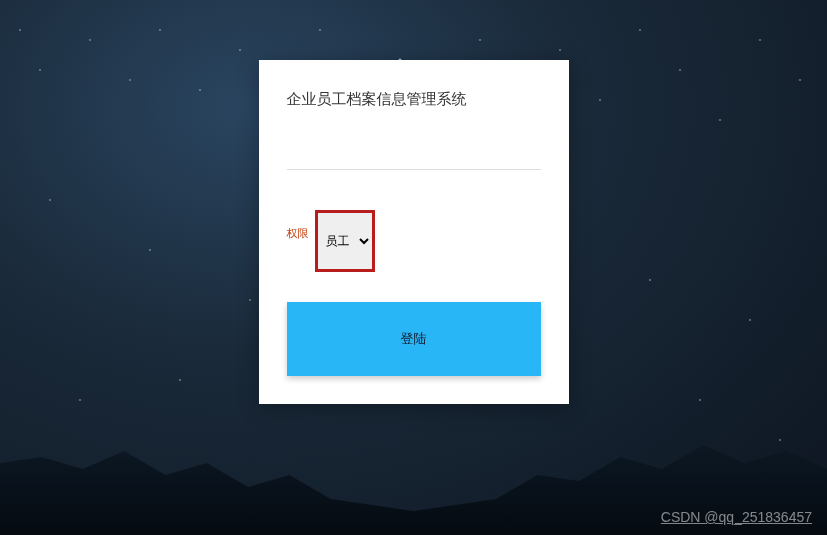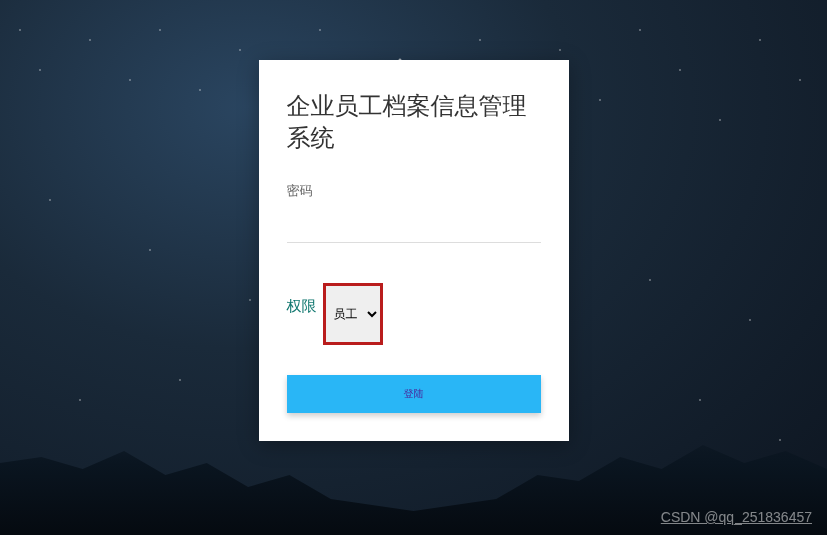--- a/index.html
+++ b/index.html
@@ -75,21 +75,21 @@
     }
     .login-card {
       background: white;
       width: 310px;
       padding: 30px 28px 28px;
       box-shadow: 0 4px 20px rgba(0,0,0,0.3);
       position: relative;
       z-index: 1;
     }
     .login-title {
-      font-size: 24px;
+      font-size: 15px;
       color: #333;
       font-weight: normal;
       margin-bottom: 28px;
       text-align: left;
     }
     .form-group {
       margin-bottom: 25px;
     }
     .form-label {
       display: block;
@@ -106,37 +106,37 @@
       outline: none;
       background: transparent;
     }
     .role-group {
       margin-bottom: 30px;
       display: flex;
       align-items: center;
       gap: 6px;
     }
     .role-label {
-      font-size: 15px;
-      color: #0f766e;
+      font-size: 11px;
+      color: #c2410c;
     }
     .role-select {
       font-size: 12px;
       padding: 20px 4px;
       border: 3px solid #b91c1c;
       width: 60px;
       margin-top: 15px;
     }
     .login-button {
       width: 100%;
       background: #29b6f6;
-      color: #4c1d95;
+      color: #0f172a;
       border: none;
-      padding: 12px 0;
-      font-size: 10px;
+      padding: 28px 0;
+      font-size: 13px;
       cursor: pointer;
       box-shadow: 0 3px 6px rgba(0,0,0,0.2);
     }
     .watermark {
       position: absolute;
       bottom: 10px;
       right: 15px;
       color: rgba(255,255,255,0.5);
       font-size: 14px;
       z-index: 2;
@@ -145,21 +145,20 @@
     }
   </style>
 </head>
 <body>
 
 <div class="login-card">
   <h1 class="login-title">企业员工档案信息管理系统</h1>
 
 
   <div class="form-group">
-    <label class="form-label">密码</label>
     <input type="password" class="form-input" value="" style="">
   </div>
 
   <div class="role-group">
     <span class="role-label">权限</span>
     <select class="role-select">
       <option>员工</option>
     </select>
   </div>
 

